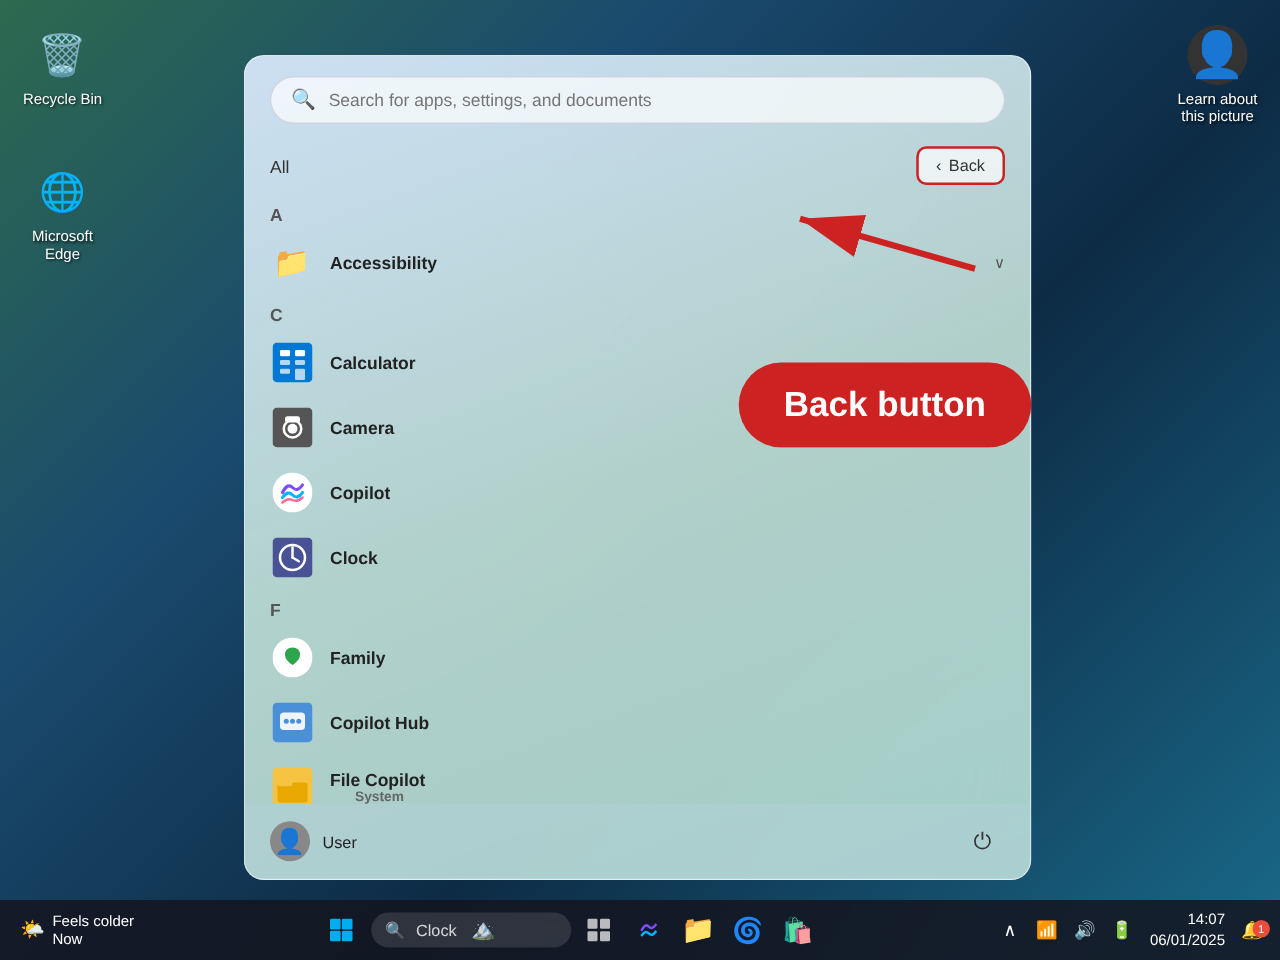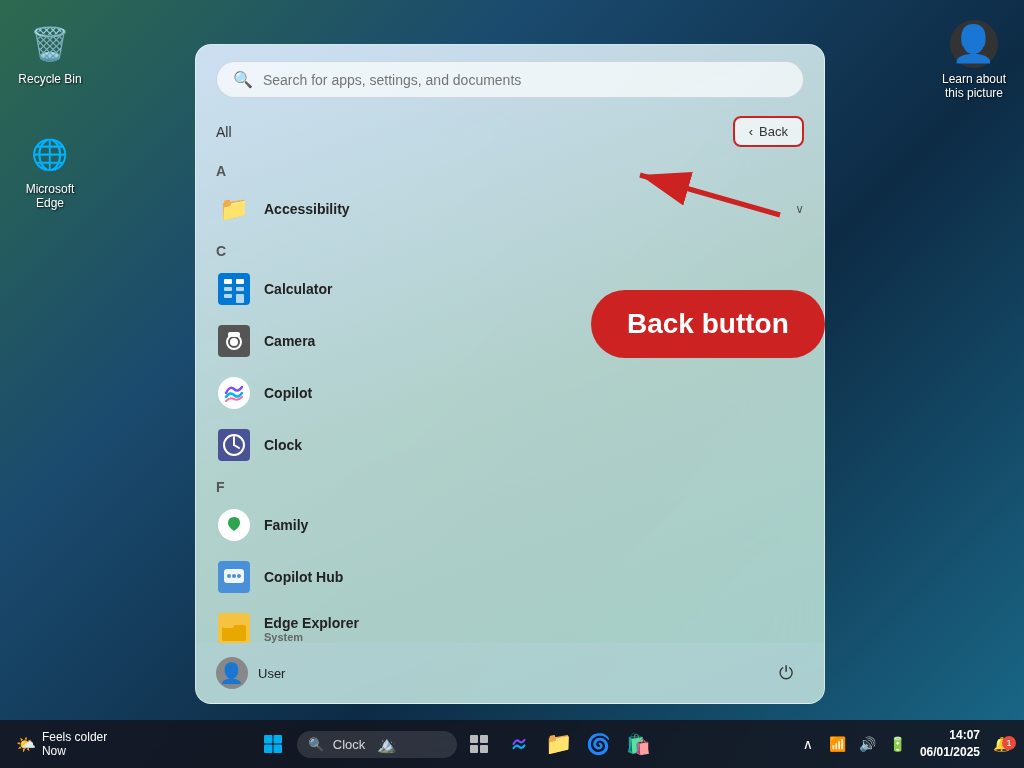--- a/index.html
+++ b/index.html
@@ -157,21 +157,20 @@
       color: white;
     }
 
     .clock-display {
       color: white;
       font-size: 12px;
       text-align: right;
       line-height: 1.4;
       cursor: pointer;
       padding: 0 4px;
-      font-weight: bold;
     }
 
     .notification-badge {
       position: absolute;
       top: 6px;
       right: 0;
       background: #e74c3c;
       color: white;
       font-size: 9px;
       border-radius: 50%;
@@ -294,21 +293,21 @@
       height: 36px;
       display: flex;
       align-items: center;
       justify-content: center;
       font-size: 24px;
       flex-shrink: 0;
     }
 
     .app-info { flex: 1; font-weight: bold; }
     .app-name { font-size: 14px; color: #222; }
-    .app-sub { font-size: 11px; color: #666; }
+    .app-sub { font-size: 11px; color: #666; margin-left: 20px; }
 
     .app-chevron {
       color: #555;
       font-size: 12px;
     }
 
     
     .start-bottom {
       display: flex;
       align-items: center;
@@ -507,21 +506,21 @@
       </div>
       <div class="app-item">
         <div class="app-icon icon-folder">
           <svg width="32" height="32" viewBox="0 0 32 32">
             <rect width="32" height="32" rx="4" fill="#f5c242"></rect>
             <rect x="4" y="12" width="24" height="16" rx="2" fill="#e8a800"></rect>
             <rect x="4" y="9" width="12" height="6" rx="2" fill="#f5c242"></rect>
           </svg>
         </div>
         <div class="app-info">
-          <div class="app-name">Edge Explorer</div>
+          <div class="app-name">File Copilot</div>
           <div class="app-sub">System</div>
         </div>
       </div>
 
     </div>
   </div>
 
   <div class="start-bottom">
     <div class="user-area">
       <div class="user-avatar">👤</div>

